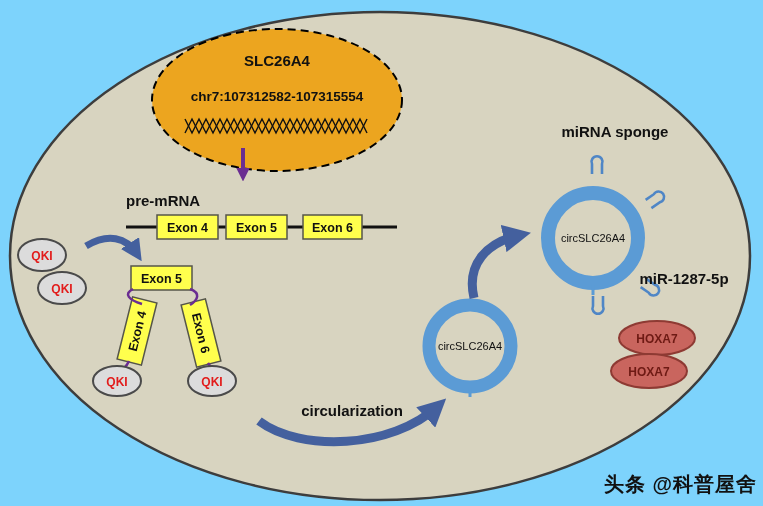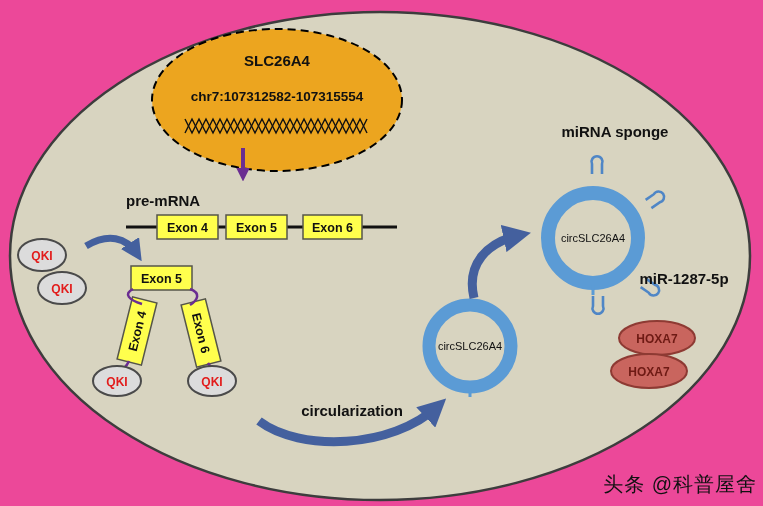--- a/index.html
+++ b/index.html
@@ -1,19 +1,19 @@
 <!DOCTYPE html>
 <html><head>
 <meta charset="utf-8">
 <style>
   html,body{margin:0;padding:0;background:#ffffff;}
-  .stage{position:relative;width:763px;height:506px;background:#ec4899;overflow:hidden;
+  .stage{position:relative;width:763px;height:506px;background:#7dd3fc;overflow:hidden;
          font-family:"Liberation Sans", sans-serif;}
   svg text{font-family:"Liberation Sans", sans-serif;}
-  .watermark{position:absolute;right:6px;bottom:8px;font-size:20px;font-weight:normal;
+  .watermark{position:absolute;right:6px;bottom:8px;font-size:20px;font-weight:bold;
              color:#111;letter-spacing:1px;}
 </style>
 </head>
 <body>
 
 <div class="stage">
 <svg width="763" height="506" viewBox="0 0 763 506">
   <defs>
     <marker id="ab" viewBox="0 0 10 10" refX="6" refY="5" markerWidth="3.1" markerHeight="3.1" orient="auto-start-reverse">
       <path d="M0,0 L10,5 L0,10 z" fill="#44609e"></path>

